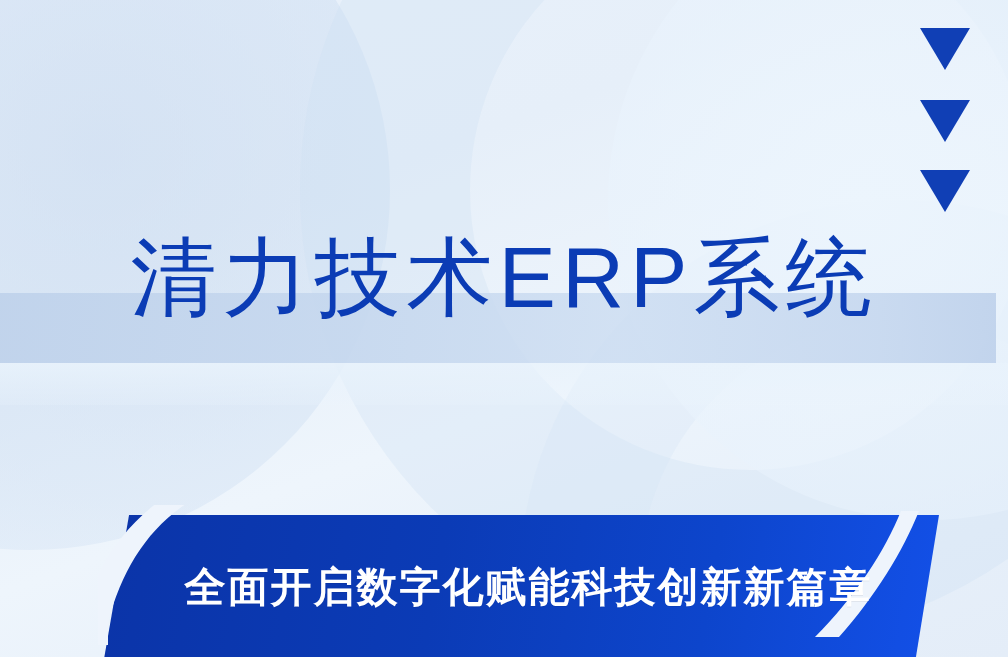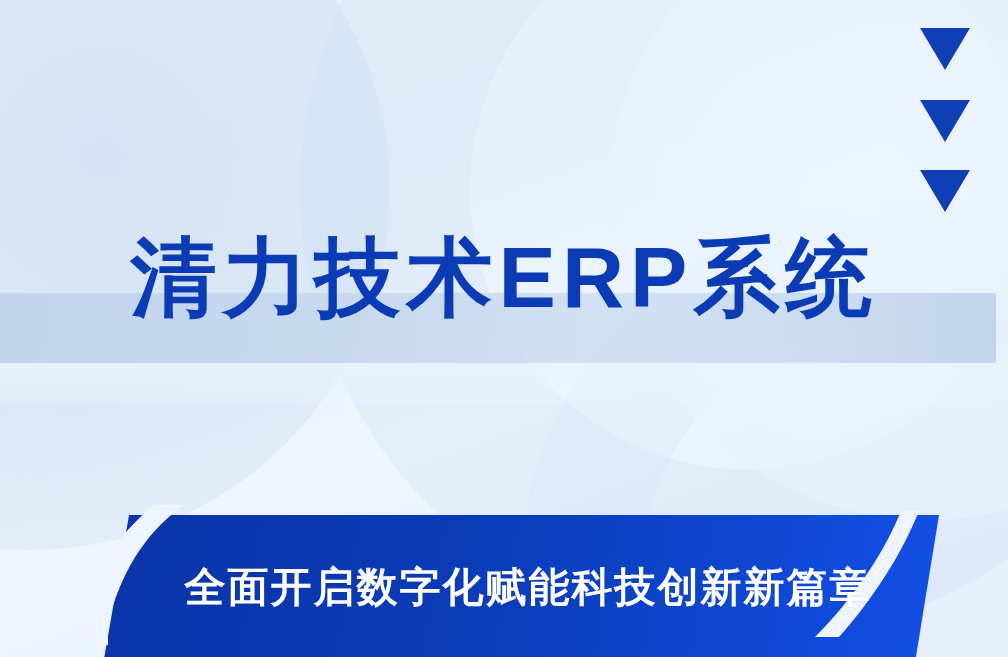--- a/index.html
+++ b/index.html
@@ -62,21 +62,21 @@
   .tri.t1{left:20px;top:28px;}
   .tri.t2{left:20px;top:100px;}
   .tri.t3{left:20px;top:170px;}
 
   
   .headline{position:absolute;left:0;top:0;width:1008px;height:657px;}
   .line1{
     position:absolute;left:0;top:225px;width:1008px;
     text-align:center;
     font-size:86px;line-height:104px;
-    font-weight:bold;
+    font-weight:normal;
     color:#0b3cb5;
     letter-spacing:6px;
     white-space:nowrap;
   }
   .line2{
     position:absolute;left:0;top:383px;width:1008px;
     text-align:center;
     font-size:80px;line-height:98px;
     font-weight:bold;
     color:#0b3cb5;

